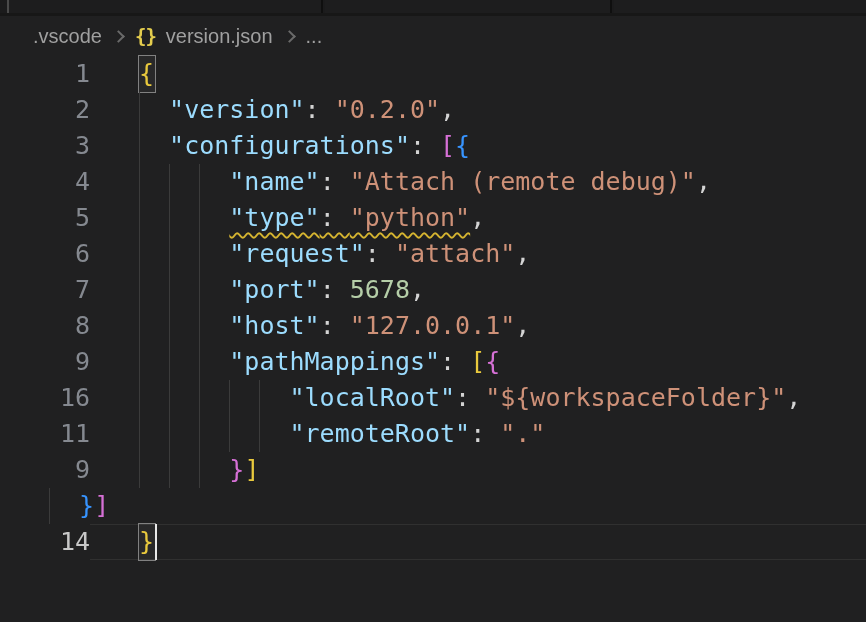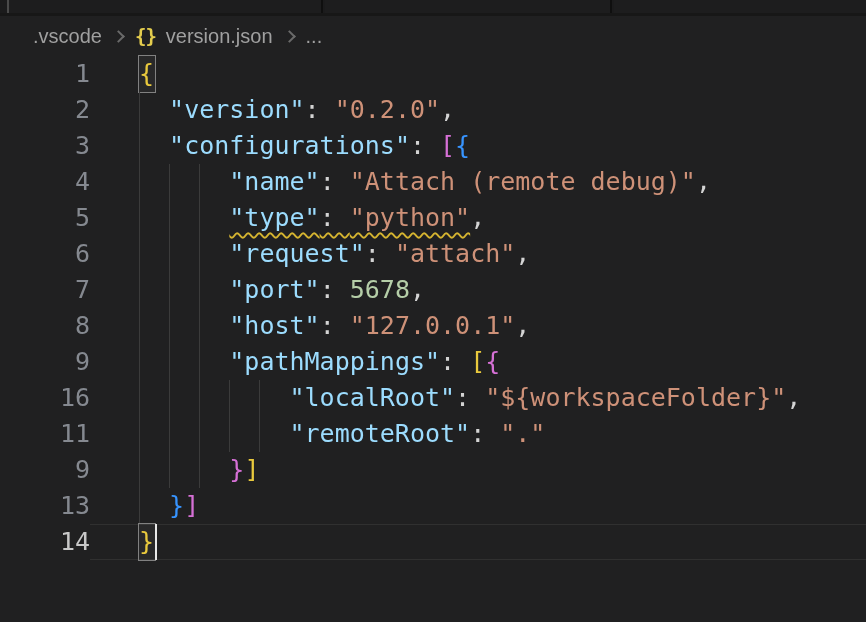--- a/index.html
+++ b/index.html
@@ -115,20 +115,19 @@
     </div>
     <div class="row">
       <div class="gutter">11</div>
       <div class="src"><span class="guide" style="left: 49px;"></span><span class="guide" style="left: 79.08px;"></span><span class="guide" style="left: 109.16px;"></span><span class="guide" style="left: 139.24px;"></span><span class="guide" style="left: 169.32px;"></span><span class="">          </span><span class="tk-key">"remoteRoot"</span><span class="">: </span><span class="tk-str">"."</span></div>
     </div>
     <div class="row">
       <div class="gutter">9</div>
       <div class="src"><span class="guide" style="left: 49px;"></span><span class="guide" style="left: 79.08px;"></span><span class="guide" style="left: 109.16px;"></span><span class="">      </span><span class="tk-b2">}</span><span class="tk-b1">]</span></div>
     </div>
     <div class="row">
-      <div class="gutter">13</div>
       <div class="src"><span class="guide" style="left: 49px;"></span><span class="">  </span><span class="tk-b3">}</span><span class="tk-b2">]</span></div>
     </div>
     <div class="row current">
       <div class="gutter">14</div>
       <div class="src"><span class="tk-b1 match">}</span><span class="cursor"></span></div>
     </div>
   </div>
 
 </body></html>

